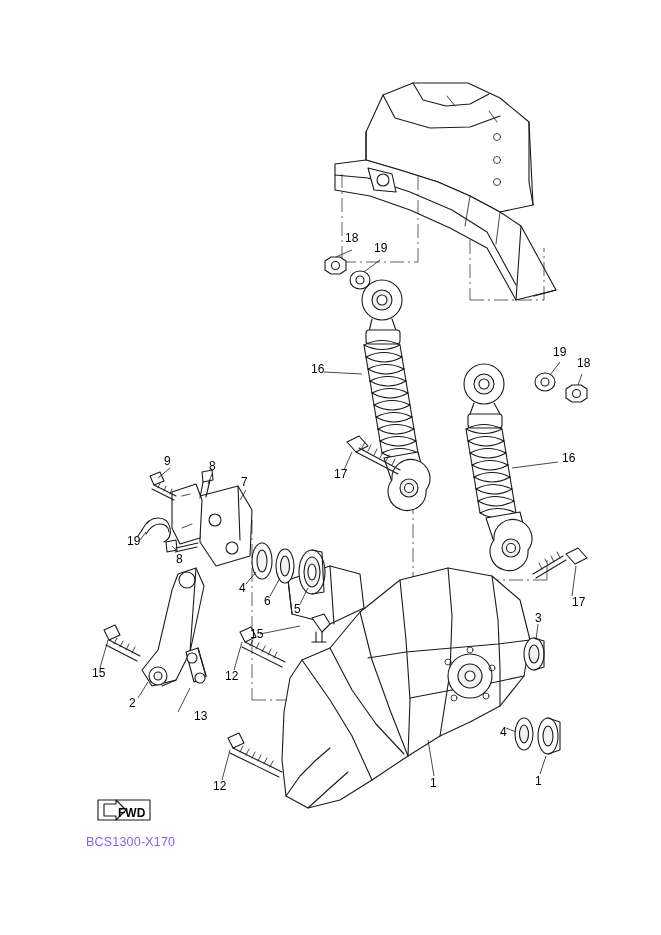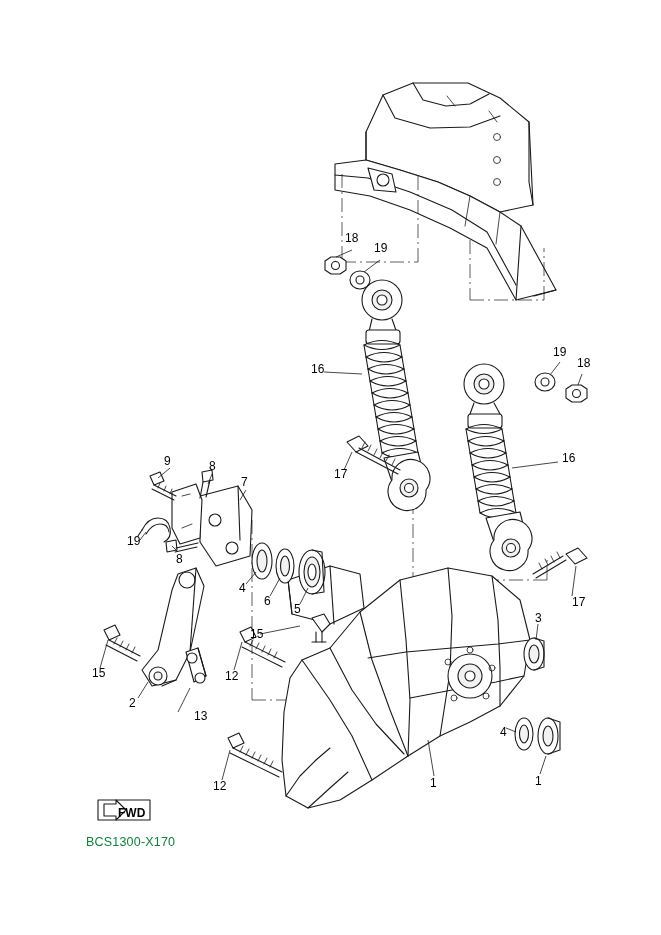--- a/index.html
+++ b/index.html
@@ -31,21 +31,21 @@
     font-family: "Liberation Sans", sans-serif;
     font-size: 12px;
     color: #000000;
     white-space: nowrap;
     line-height: 1;
   }
   .partcode {
     position: absolute;
     font-family: "Liberation Sans", sans-serif;
     font-size: 12.5px;
-    color: #15803d;
+    color: #8b5cf6;
     letter-spacing: 0.2px;
     white-space: nowrap;
   }
   .fwd-label {
     position: absolute;
     font-family: "Liberation Sans", sans-serif;
     font-size: 12px;
     font-weight: bold;
     color: #000000;
     white-space: nowrap;

